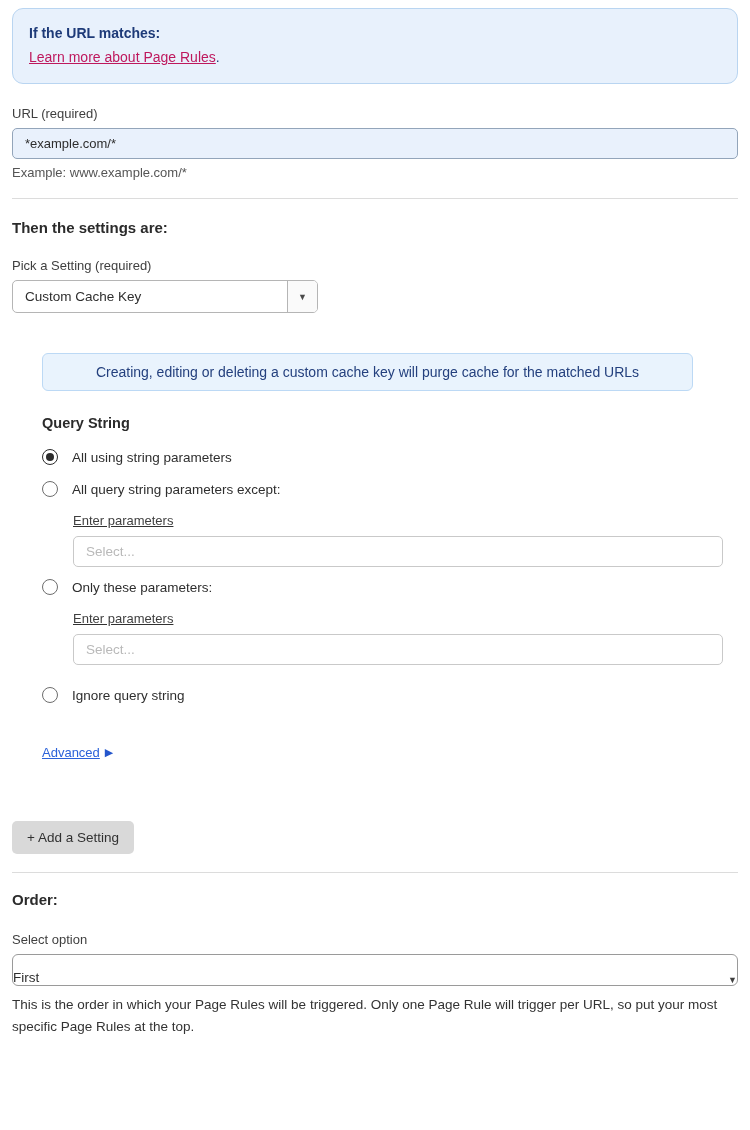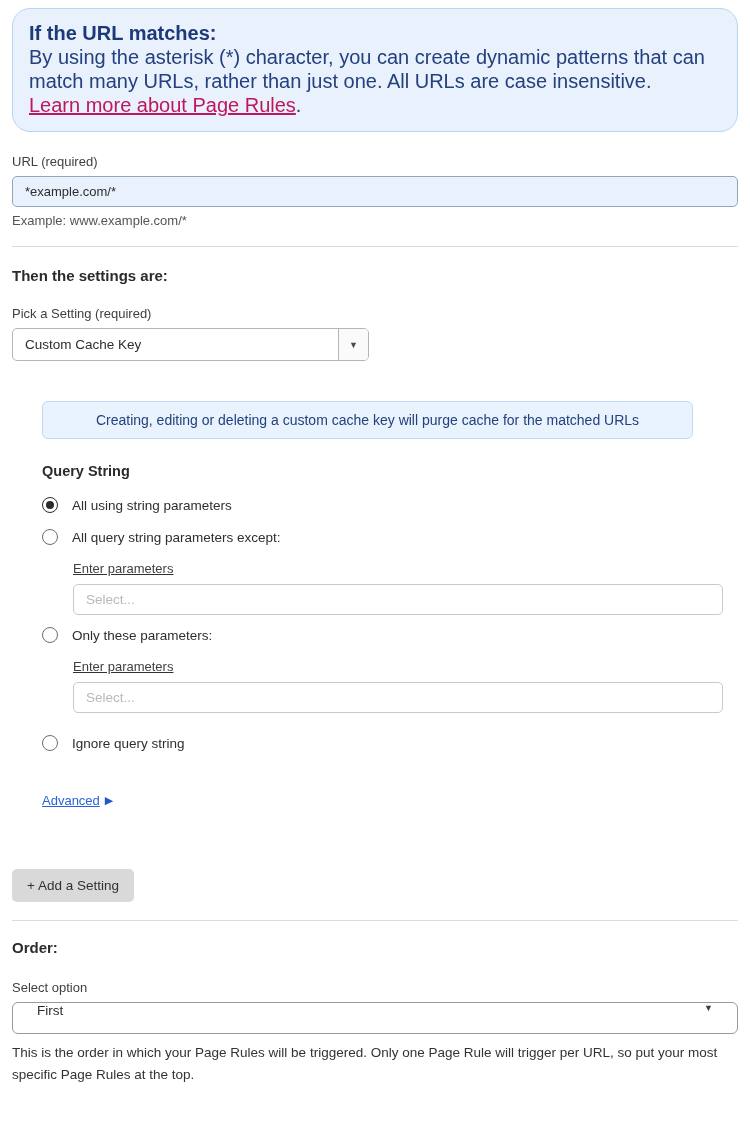--- a/index.html
+++ b/index.html
@@ -16,24 +16,24 @@
     font-weight: 700;
     color: #2b2b2b;
     margin: 2px 0 22px 0;
     letter-spacing: .1px;
   }
 
   
   .info-box {
     background: #e8f1fc;
     border: 1px solid #b9d5f1;
-    border-radius: 18px;
+    border-radius: 11px;
     padding: 12px 16px 14px 16px;
     color: #24407e;
-    font-size: 20px;
+    font-size: 14px;
     line-height: 24px;
     margin-bottom: 22px;
   }
   .info-box .info-heading { font-weight: 700; color: #1d3a78; }
   .info-link {
     color: #be185d;
     text-decoration: underline;
     cursor: pointer;
   }
 
@@ -70,21 +70,21 @@
 
   .section-heading {
     font-size: 15px;
     font-weight: 700;
     color: #2b2b2b;
     margin: 20px 0 22px 0;
   }
 
   
   .setting-select {
-    width: 357px;
+    width: 306px;
     height: 33px;
     border: 1px solid #b5b5b5;
     border-radius: 5px;
     background: #ffffff;
     display: flex;
     align-items: stretch;
     cursor: pointer;
     overflow: hidden;
   }
   .setting-select .select-text {
@@ -209,44 +209,43 @@
     color: #2b2b2b;
     margin: 6px 0 24px 0;
   }
   .order-select {
     width: 100%;
     height: 32px;
     border: 1px solid #9a9a9a;
     border-radius: 6px;
     background: #fff;
     display: flex;
-    align-items: flex-start;
+    align-items: flex-end;
     justify-content: space-between;
-    padding: 0 24px;
+    padding: 0 0;
     font-size: 13.5px;
     color: #2e2e2e;
     cursor: pointer;
   }
   .order-select .caret { font-size: 9px; color: #3f3f3f; }
   .order-help {
     font-size: 13.5px;
     color: #333;
     line-height: 22px;
     margin-top: 8px;
   }
 </style>
 </head>
 <body>
 
 <div class="container">
 
 
   <div class="info-box">
     <div class="info-heading">If the URL matches:</div>
-    <div>By using the asterisk (*) character, you can create dynamic patterns that can match many URLs, rather than just one. All URLs are case insensitive.</div>
     <div><span class="info-link">Learn more about Page Rules</span><span>.</span></div>
   </div>
 
   <label class="field-label">URL (required)</label>
   <input class="url-input" type="text" value="*example.com/*" style="">
   <div class="hint-text">Example: www.example.com/*</div>
 
   <hr class="divider">
 
   <div class="section-heading">Then the settings are:</div>

